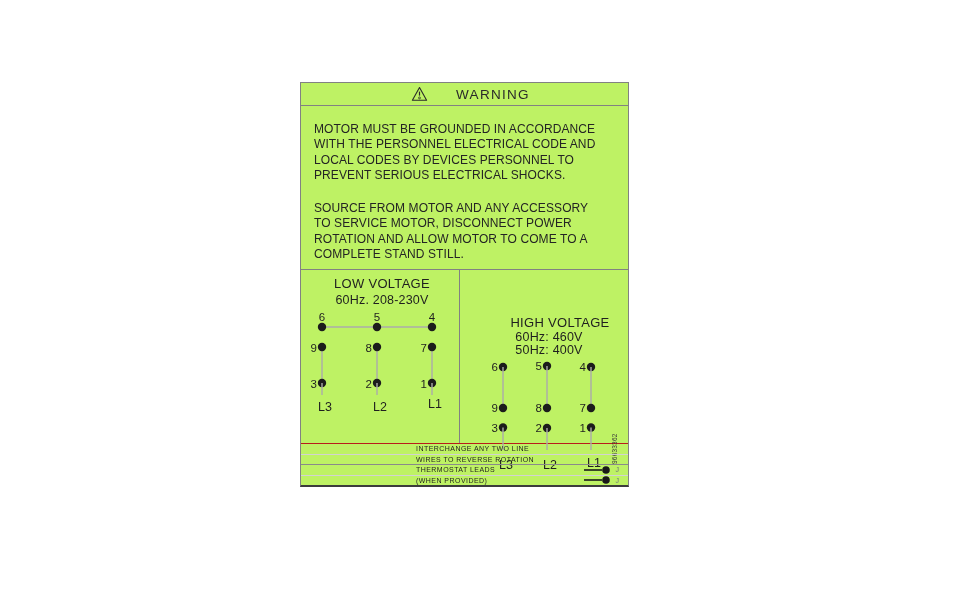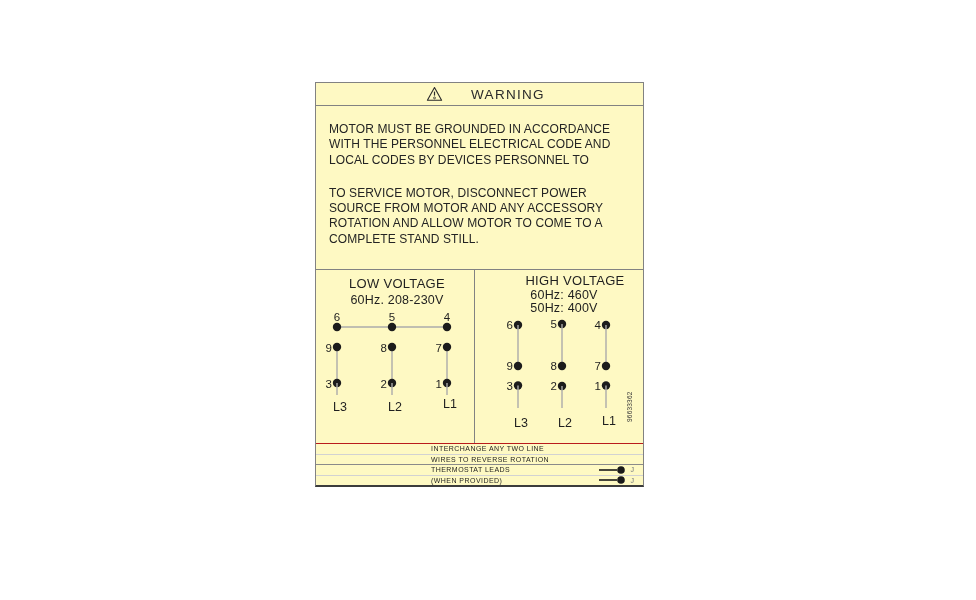--- a/index.html
+++ b/index.html
@@ -1,36 +1,36 @@
 <!DOCTYPE html>
 <html><head>
 <meta charset="utf-8">
 <style>
   * { margin:0; padding:0; box-sizing:border-box; }
   html,body { width:976px; height:600px; background:#ffffff; overflow:hidden;
               font-family:"Liberation Sans","DejaVu Sans",sans-serif; color:#262626; }
 
-  .label { position:absolute; left:315px; top:82px; width:329px; height:405px;
-           background:#fef9c3; border:1px solid #828282; border-bottom:2px solid #3c3c3c; }
+  .label { position:absolute; left:300px; top:82px; width:329px; height:405px;
+           background:#bef264; border:1px solid #828282; border-bottom:2px solid #3c3c3c; }
 
   
   .hdr { height:23px; border-bottom:1px solid #828282; display:flex; align-items:center;
          justify-content:center; gap:28px; position:relative; }
   .hdr-inner { display:flex; align-items:center; gap:28px; position:relative; left:6px; }
   .warn-title { font-size:13.5px; letter-spacing:1.3px; color:#2a2a2a; }
 
   
   .txt { height:164px; border-bottom:1px solid #828282; padding:16px 10px 0 13px;
          font-size:12px; line-height:15.3px; letter-spacing:0.1px; color:#242424; }
   .para2 { margin-top:18px; }
 
   
   .diags { height:174px; border-bottom:1px solid #b91c1c; display:flex; }
   .col-low  { width:159px; border-right:1px solid #828282; }
-  .col-high { flex:1; position:relative; }
+  .col-high { flex:1; position:relative;margin-top:42px; }
   svg text { fill:#1f1f1f; }
   .dt { font-size:13px; letter-spacing:0.3px; }
   .ds { font-size:12.5px; letter-spacing:0.2px; }
   .tn { font-size:11.5px; }
   .ll { font-size:12.5px; }
   .wire { stroke:#ababab; stroke-width:1.4; }
   .dot  { fill:#1c1c1c; }
   .pn { font-size:6.5px; fill:#3a3a3a; letter-spacing:0.2px; }
 
   
@@ -56,24 +56,25 @@
       </svg>
       <span class="warn-title">WARNING</span>
     </div>
   </div>
 
   <div class="txt">
     <div class="para1">
       <div>MOTOR MUST BE GROUNDED IN ACCORDANCE</div>
       <div>WITH THE PERSONNEL ELECTRICAL CODE AND</div>
       <div>LOCAL CODES BY DEVICES PERSONNEL TO</div>
+      <div>PREVENT SERIOUS ELECTRICAL SHOCKS.</div>
     </div>
     <div class="para2">
+      <div>SOURCE FROM MOTOR AND ANY ACCESSORY</div>
       <div>TO SERVICE MOTOR, DISCONNECT POWER</div>
-      <div>SOURCE FROM MOTOR AND ANY ACCESSORY</div>
       <div>ROTATION AND ALLOW MOTOR TO COME TO A</div>
       <div>COMPLETE STAND STILL.</div>
     </div>
   </div>
 
   <div class="diags">
 
     <div class="col-low">
       <svg width="158" height="173" viewBox="0 0 158 173">
         <text class="dt" x="81" y="18" text-anchor="middle">LOW VOLTAGE</text>

